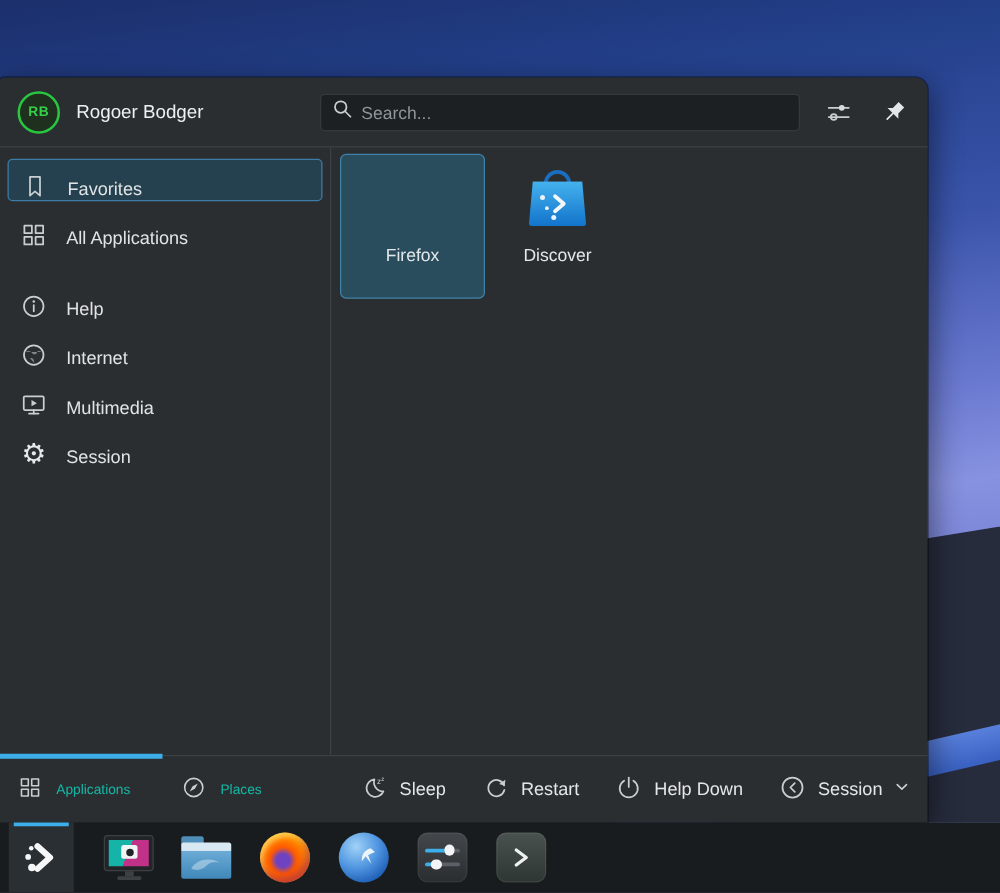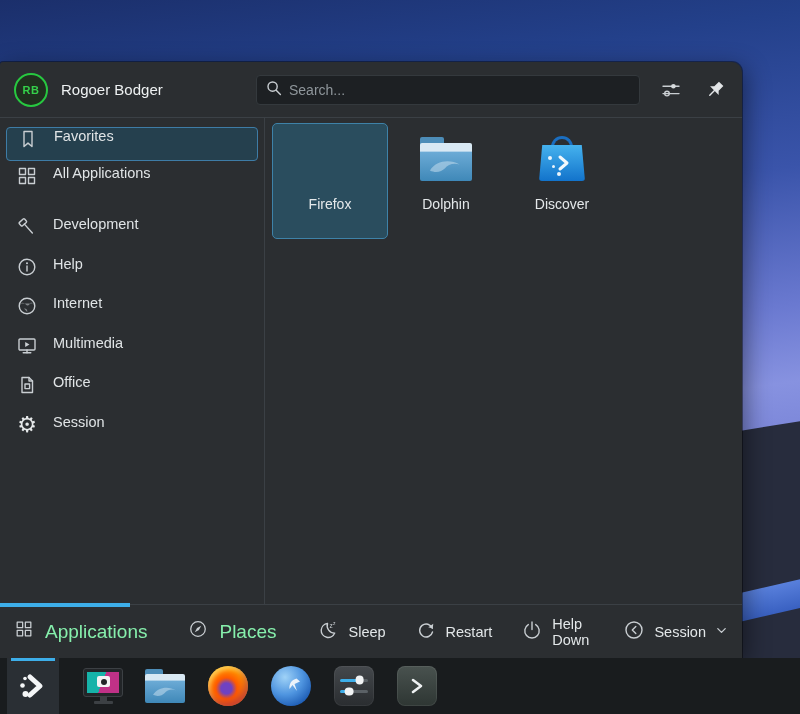--- a/index.html
+++ b/index.html
@@ -33,21 +33,21 @@
   .search input { flex:1; background:transparent; border:none; outline:none;
     color:#ec4899; font-size:14px; font-family:inherit; }
   .search input::placeholder { color:#8f969b; }
   .hdr-btn { width:26px; height:26px; display:flex; align-items:center; justify-content:center;
     margin-left:18px; cursor:pointer; }
   .hdr-btn:first-of-type { margin-left:20px; }
 
   
   .body { flex:1; display:flex; min-height:0; }
   .sidebar { width:265px; flex:0 0 265px; border-right:1px solid #3b4045; padding-top:9px; }
-  .side-item { height:34px; display:flex; align-items:flex-start; gap:15px; padding:0 16px;
+  .side-item { height:34px; display:flex; align-items:flex-end; gap:15px; padding:0 16px;
     font-size:14.5px; color:#e0e4e6; cursor:pointer; }
   .side-item.selected { margin:0 6px 4px 6px; padding:0 10px; height:34px;
     background:#25404e; border:1px solid #3e7ca6; border-radius:4px; }
   .side-item .ic { width:22px; height:22px; flex:0 0 22px; display:flex; align-items:center; justify-content:center; }
   .cat-list { margin-top:17px; }
   .cat-list .side-item { height:39.5px; }
   .gear-glyph { font-size:22px; color:#e6e9ea; line-height:22px; }
 
   
   .grid-area { flex:1; padding:5px 0 0 7px; display:grid;
@@ -57,21 +57,21 @@
   .tile.selected { background:#2a4d5e; border:1px solid #3e82a8; }
   .tile .icon-slot { width:52px; height:52px; display:flex; align-items:center; justify-content:center; }
   .tile .tile-label { margin-top:9px; font-size:14px; line-height:21px; color:#e4e8ea;
     text-align:right; max-width:104px; }
 
   
   .footer { height:54px; flex:0 0 54px; border-top:1px solid #3b4045; display:flex;
     align-items:center; padding:0 14px; position:relative; }
   .footer::before { content:''; position:absolute; left:0; top:-2px; width:130px; height:4px;
     background:#3daee9; }
-  .ftab { display:flex; align-items:center; gap:11px; font-size:19px; color:#86efac;
+  .ftab { display:flex; align-items:center; gap:11px; font-size:11px; color:#14b8a6;
     margin-right:41px; cursor:pointer;text-align:right; }
   .factions { margin-left:auto; display:flex; align-items:center; gap:29px; }
   .faction { display:flex; align-items:center; gap:9px; font-size:14.5px; color:#e3e7e9; cursor:pointer; }
 
   
   .taskbar { position:absolute; left:0; bottom:0; width:800px; height:56px; background:#191c1e;
     display:flex; align-items:center; padding-left:7px; }
   .launcher-tile { width:52px; height:56px; display:flex; align-items:center; justify-content:center;
     background:#2a2f34; position:relative; cursor:pointer; }
   .launcher-tile::before { content:''; position:absolute; top:0; left:4px; right:4px; height:3px;
@@ -203,31 +203,20 @@
               <rect x="12.5" y="12.5" width="6" height="6"></rect>
             </svg>
         </span>
         <span>All Applications</span>
       </div>
 
       <div class="cat-list">
         <div class="side-item">
           <span class="ic">
             <svg class="stroke" width="22" height="22" viewBox="0 0 22 22">
-                <g transform="rotate(-42 11 11)">
-                  <rect x="7.5" y="2.5" width="7" height="4.6" rx="1"></rect>
-                  <line x1="11" y1="7.1" x2="11" y2="19"></line>
-                </g>
-              </svg>
-          </span>
-          <span>Development</span>
-        </div>
-        <div class="side-item">
-          <span class="ic">
-            <svg class="stroke" width="22" height="22" viewBox="0 0 22 22">
                 <circle cx="11" cy="11" r="7.8"></circle>
                 <line x1="11" y1="10" x2="11" y2="15"></line>
                 <circle cx="11" cy="7.2" r="1" fill="#c9ced2" stroke="none"></circle>
               </svg>
           </span>
           <span>Help</span>
         </div>
         <div class="side-item">
           <span class="ic">
             <svg class="stroke" width="22" height="22" viewBox="0 0 22 22">
@@ -244,57 +233,35 @@
                 <rect x="3" y="4" width="16" height="11" rx="1"></rect>
                 <path d="M9.2 7l4.3 2.5-4.3 2.5z" fill="#c9ced2" stroke="none"></path>
                 <line x1="11" y1="15" x2="11" y2="17.8"></line>
                 <line x1="7.2" y1="17.8" x2="14.8" y2="17.8"></line>
               </svg>
           </span>
           <span>Multimedia</span>
         </div>
         <div class="side-item">
           <span class="ic">
-            <svg class="stroke" width="22" height="22" viewBox="0 0 22 22">
-                <path d="M6 3.5h7l3.5 3.5v11.5H6z"></path>
-                <path d="M13 3.5V7h3.5"></path>
-                <rect x="9" y="10" width="4.6" height="4.6"></rect>
-              </svg>
-          </span>
-          <span>Office</span>
-        </div>
-        <div class="side-item">
-          <span class="ic">
               <span class="gear-glyph">⚙</span>
             </span>
           <span>Session</span>
         </div>
       </div>
     </div>
 
     <div class="grid-area">
 
       <div class="tile selected">
         <div class="icon-slot"></div>
         <div class="tile-label">Firefox</div>
       </div>
 
 
-      <div class="tile">
-        <div class="icon-slot">
-          <div class="folder" style="width:52px;height:44px;">
-            <div class="tab"></div>
-              <div class="bodyp"></div>
-            <svg viewBox="0 0 40 24">
-                <path d="M4 18c6-10 20-12 30-6-6-2-12 0-15 4-3 3-9 5-15 2z" fill="#cfe4f2"></path>
-              </svg>
-          </div>
-        </div>
-        <div class="tile-label">Dolphin</div>
-      </div>
 
       <div class="tile">
         <div class="icon-slot">
           <div class="discover">
             <div class="handle"></div>
             <div class="bag">
               <svg width="20" height="20" viewBox="0 0 20 20">
                   <path d="M8 4l7 6-7 6" stroke="#f2f8fc" stroke-width="3" fill="none" stroke-linecap="round" stroke-linejoin="round"></path>
                 </svg>
             </div>

